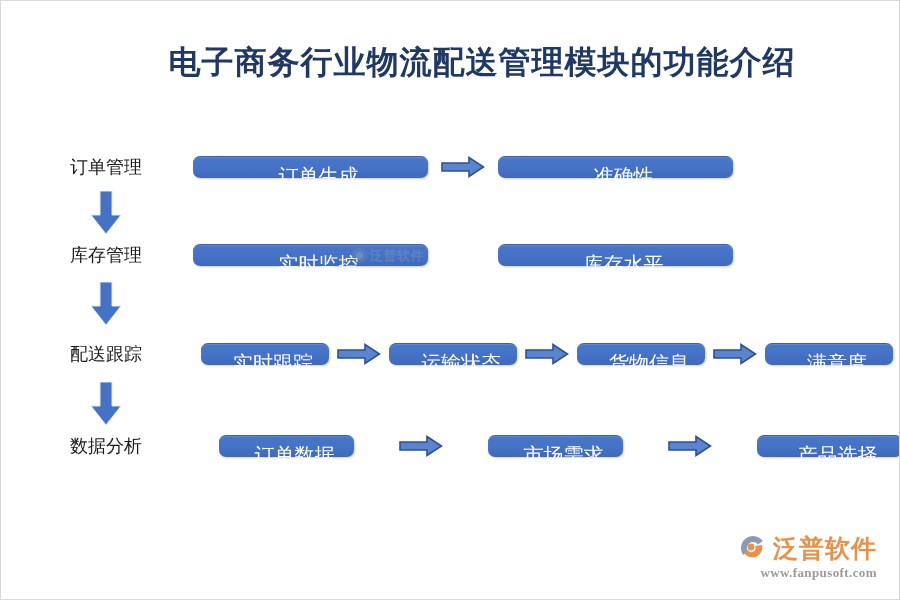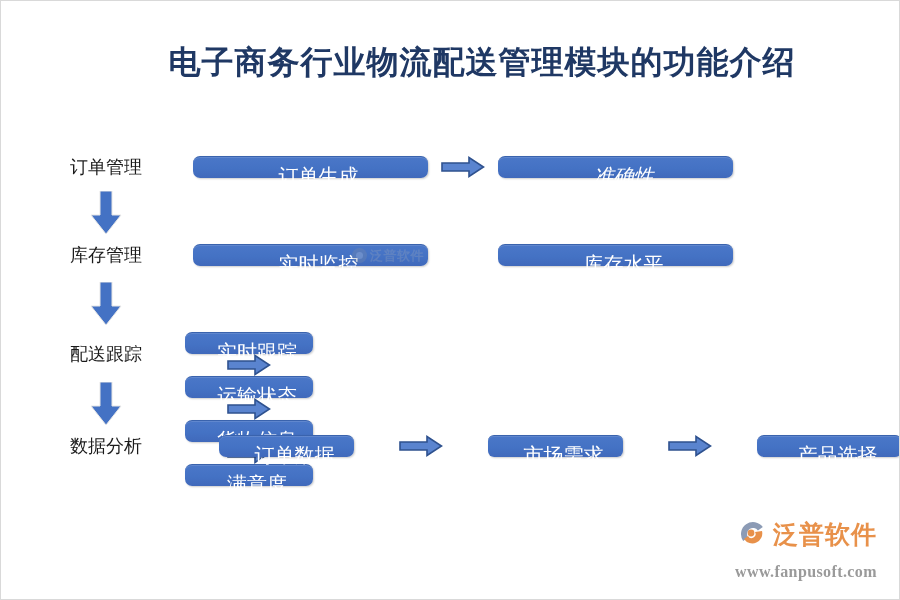--- a/index.html
+++ b/index.html
@@ -164,25 +164,25 @@
     font-family: "Liberation Sans", sans-serif;
     font-size: 25px;
     font-weight: 700;
     color: #e8914a;
     letter-spacing: 1px;
     line-height: 1;
     white-space: nowrap;
   }
   #logo .logo-url {
     font-family: "Liberation Serif", "DejaVu Serif", serif;
-    font-size: 16px;
+    font-size: 13px;
     font-weight: 700;
     color: #9a9a9a;
     letter-spacing: 0.4px;
-    margin-top: 14px;
+    margin-top: 2px;
     white-space: nowrap;
   }
 </style>
 </head>
 <body>
 
 <div id="slide">
 
   <div id="title">电子商务行业物流配送管理模块的功能介绍</div>
 
@@ -190,21 +190,21 @@
     <div class="row-label">订单管理</div>
     <div class="row-track" style="left:192px;">
       <div class="pbox" style="width:235px;">
         <span>订单生成</span>
       </div>
       <div class="harrow" style="margin:0 13px;">
         <svg width="44" height="22" viewBox="0 0 44 22">
           <polygon points="1,7 28,7 28,1.5 42.5,11 28,20.5 28,15 1,15" fill="#5a84cf" stroke="#2f528f" stroke-width="1.6" stroke-linejoin="miter"></polygon>
         </svg>
       </div>
-      <div class="pbox" style="width:235px;font-style:italic;">
+      <div class="pbox" style="width:235px;">
         <span>准确性</span>
       </div>
     </div>
   </div>
 
   <div class="varrow" style="left:88px; top:190px;">
     <svg width="34" height="44" viewBox="0 0 34 44">
       <polygon points="11,0 23,0 23,24 32,24 17,43 2,24 11,24" fill="#4472c4" stroke="#e6e6e6" stroke-width="1"></polygon>
     </svg>
   </div>
@@ -227,21 +227,21 @@
   </div>
 
   <div class="varrow" style="left:88px; top:281px;">
     <svg width="34" height="44" viewBox="0 0 34 44">
       <polygon points="11,0 23,0 23,24 32,24 17,43 2,24 11,24" fill="#4472c4" stroke="#e6e6e6" stroke-width="1"></polygon>
     </svg>
   </div>
 
   <div class="row" style="top:331px;">
     <div class="row-label">配送跟踪</div>
-    <div class="row-track" style="left:184px;flex-direction:column;">
+    <div class="row-track" style="left:200px;">
       <div class="pbox" style="width:128px;">
         <span>实时跟踪</span>
       </div>
       <div class="harrow" style="margin:0 8px;">
         <svg width="44" height="22" viewBox="0 0 44 22">
           <polygon points="1,7 28,7 28,1.5 42.5,11 28,20.5 28,15 1,15" fill="#5a84cf" stroke="#2f528f" stroke-width="1.6" stroke-linejoin="miter"></polygon>
         </svg>
       </div>
       <div class="pbox" style="width:128px;">
         <span>运输状态</span>
@@ -275,21 +275,21 @@
     <div class="row-label">数据分析</div>
     <div class="row-track" style="left:218px;gap:26px;">
       <div class="pbox" style="width:135px;">
         <span>订单数据</span>
       </div>
       <div class="harrow" style="margin:0 19px;">
         <svg width="44" height="22" viewBox="0 0 44 22">
           <polygon points="1,7 28,7 28,1.5 42.5,11 28,20.5 28,15 1,15" fill="#5a84cf" stroke="#2f528f" stroke-width="1.6" stroke-linejoin="miter"></polygon>
         </svg>
       </div>
-      <div class="pbox" style="width:135px;border-radius:6px;">
+      <div class="pbox" style="width:135px;">
         <span>市场需求</span>
       </div>
       <div class="harrow" style="margin:0 19px;">
         <svg width="44" height="22" viewBox="0 0 44 22">
           <polygon points="1,7 28,7 28,1.5 42.5,11 28,20.5 28,15 1,15" fill="#5a84cf" stroke="#2f528f" stroke-width="1.6" stroke-linejoin="miter"></polygon>
         </svg>
       </div>
       <div class="pbox" style="width:145px;text-align:center;">
         <span>产品选择</span>
       </div>

